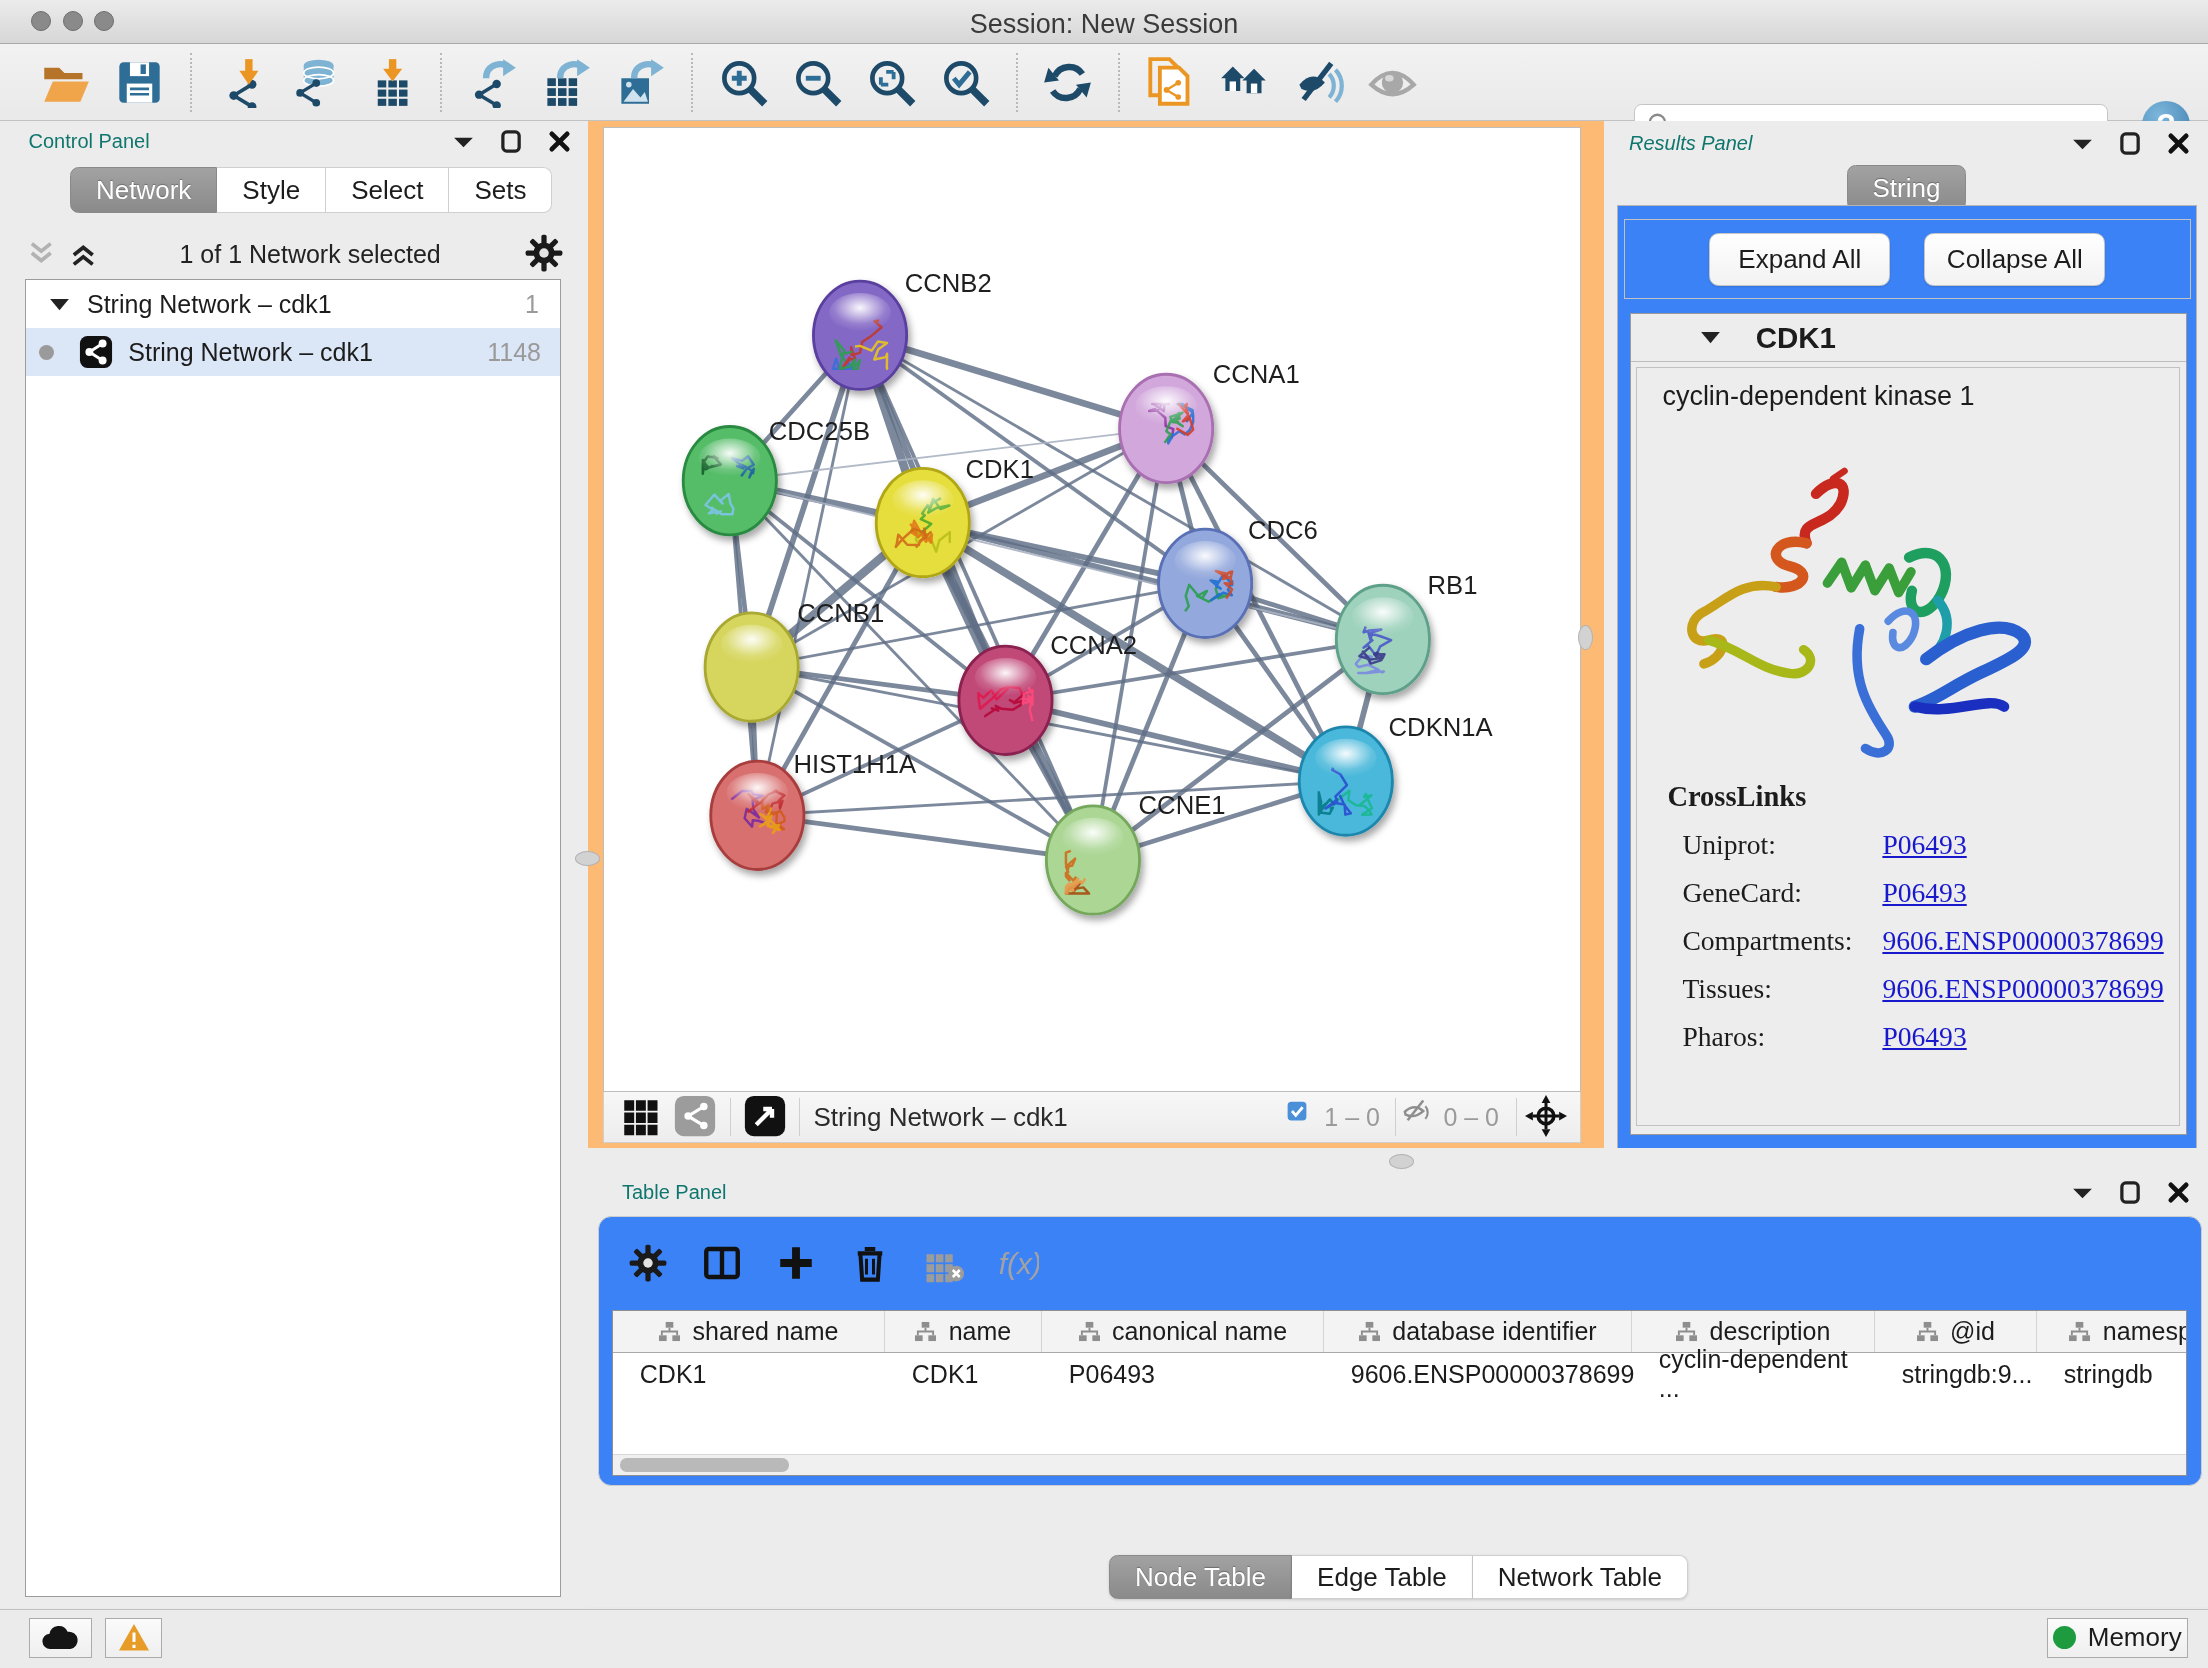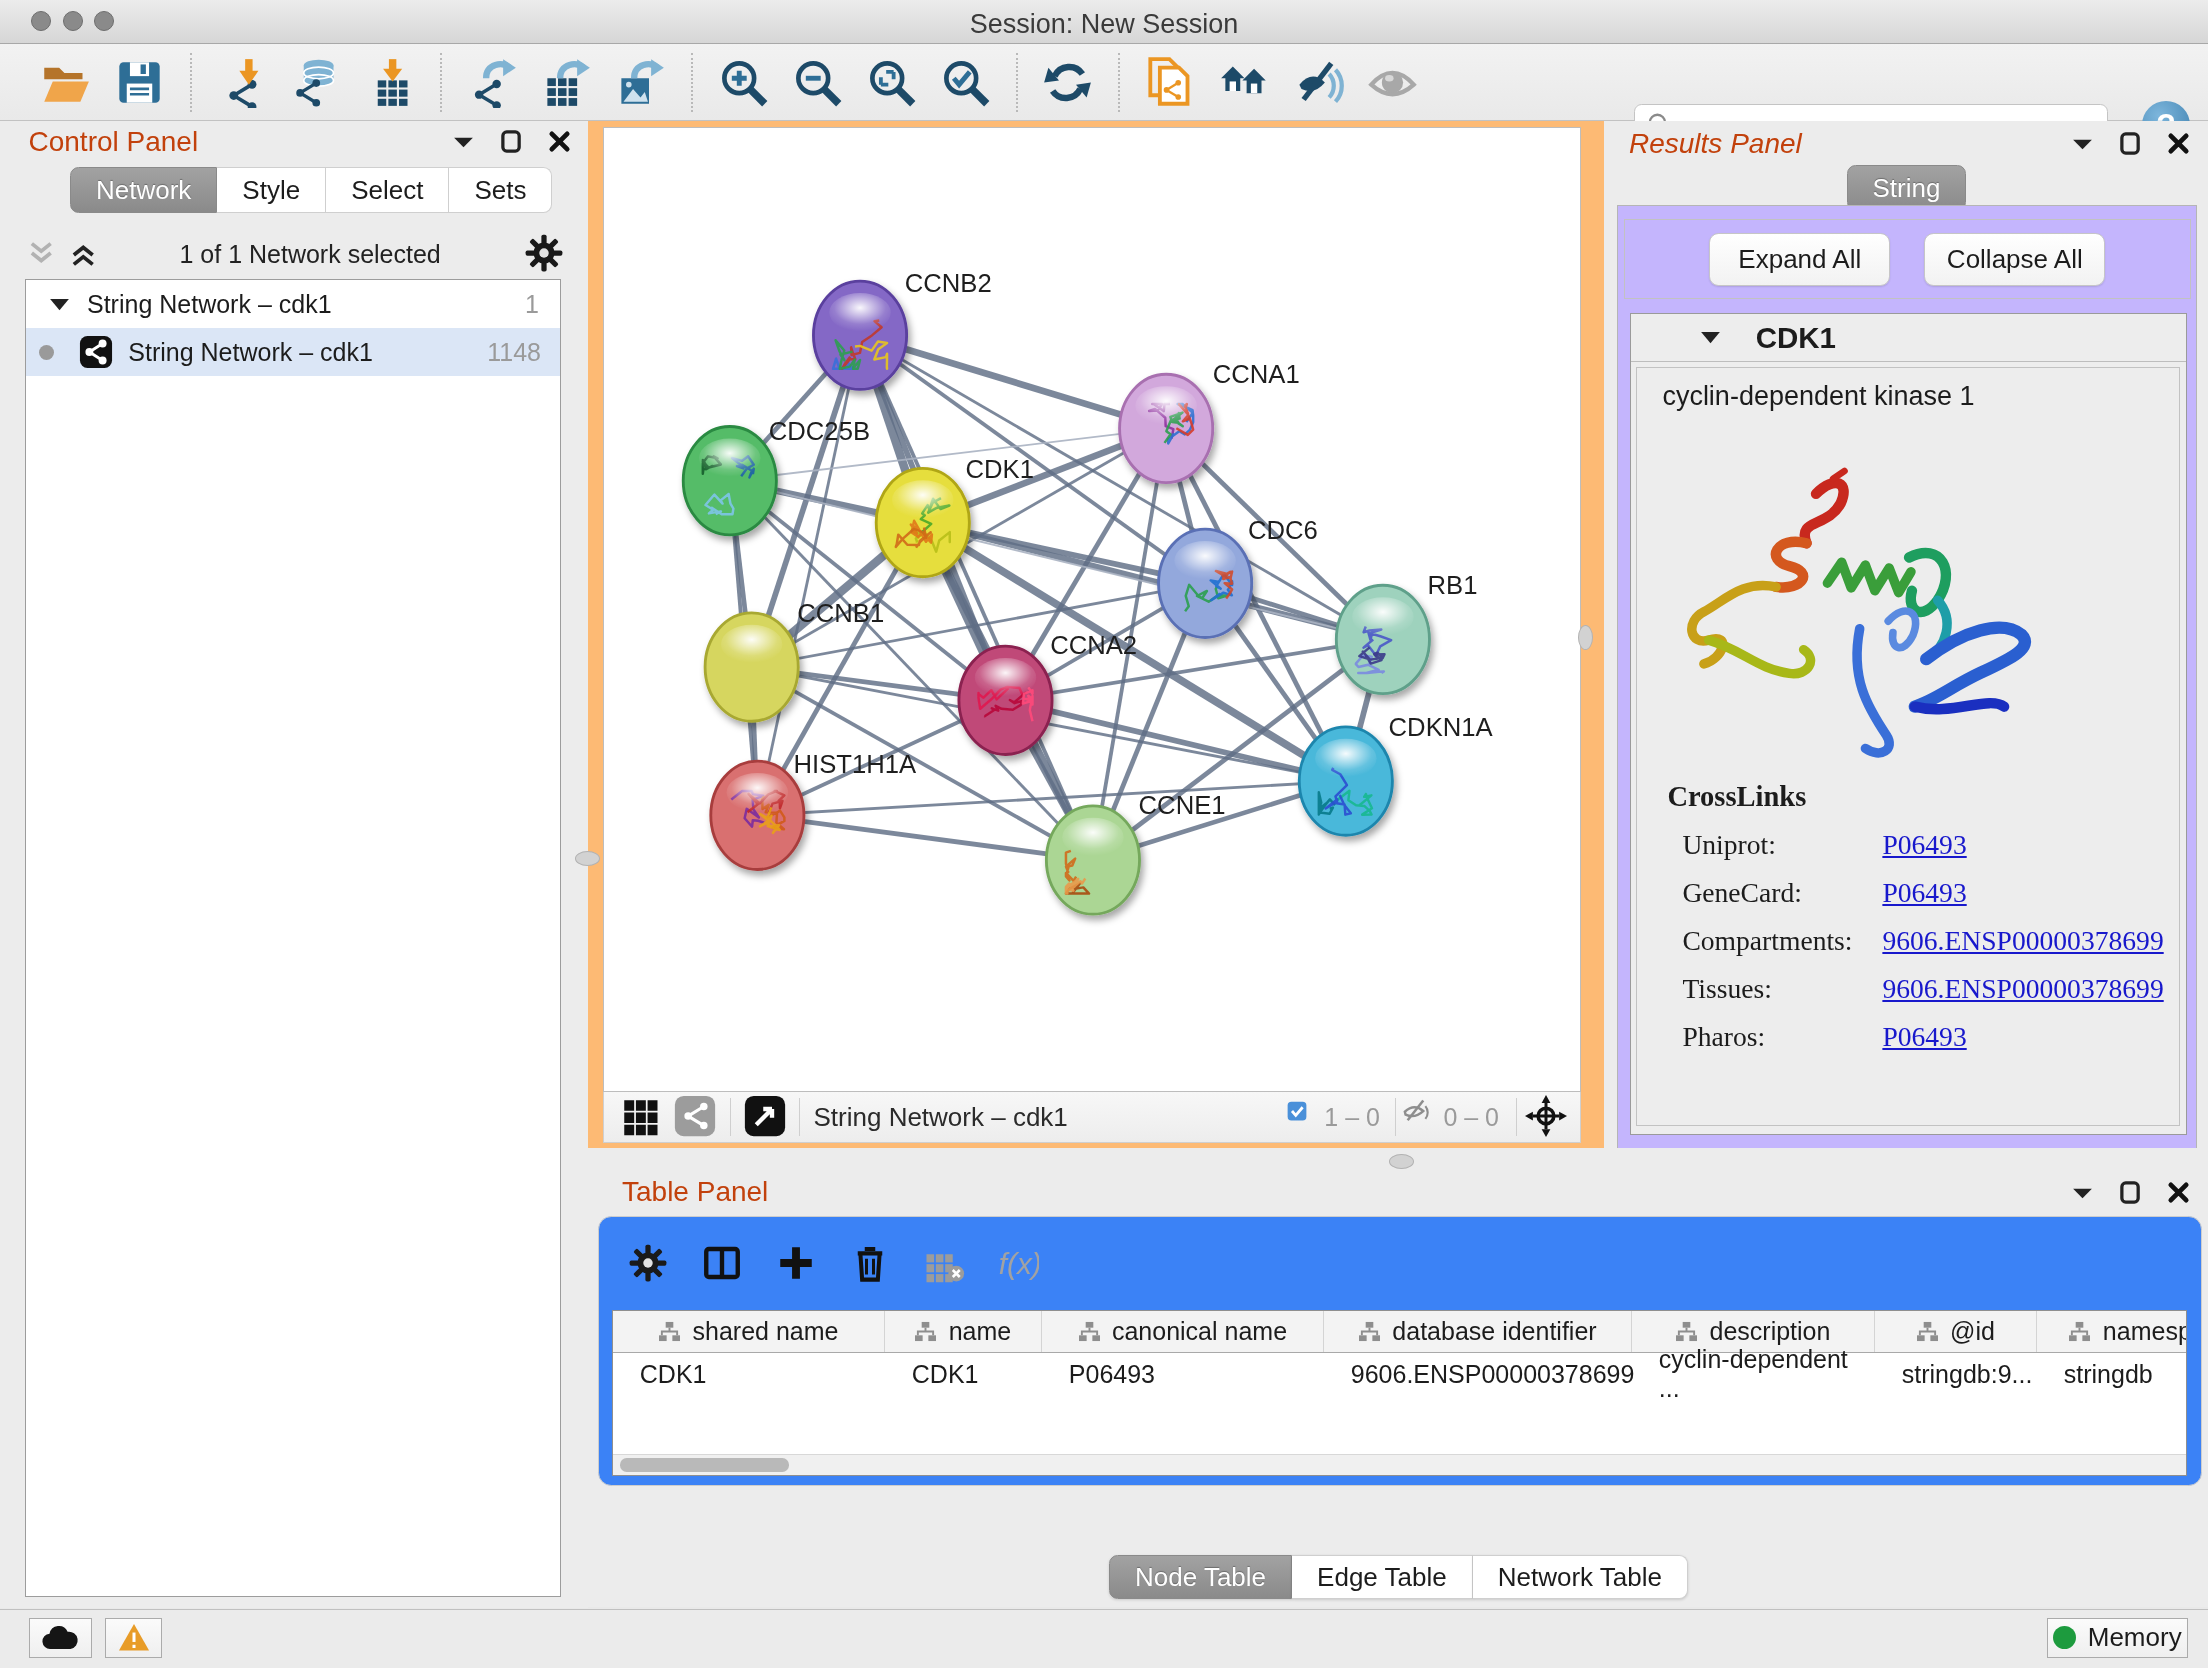--- a/index.html
+++ b/index.html
@@ -24,21 +24,21 @@
   .tb-icon svg { width:51px; height:51px; }
   .tb-sep { width:0; height:59px; border-left:2.9px dotted #b9b9b9; margin:0 13.3px; }
   #search-box { position:absolute; left:1634px; top:60px; width:474px; height:42px;
     background:#fff; border:1.9px solid #c4c4c4; border-radius:7.6px; display:flex; align-items:center; }
   #search-box svg { margin-left:11.4px; }
   #help-btn { position:absolute; left:2142px; top:57px; width:48px; height:48px; border-radius:50%;
     background:radial-gradient(circle at 35% 30%, #7db6dc, #3d7fae); color:#fff; font-size:32px;
     font-weight:bold; display:flex; align-items:center; justify-content:center; }
 
   
-  .panel-title { font-size:28px; color:#c2410c; }
+  .panel-title { font-size:20px; color:#0f766e; }
   .panel-ctrl { display:flex; gap:25px; align-items:center; }
   .panel-ctrl svg { display:block; }
 
   
   #control-panel { left:0; top:121px; width:588px; height:1487px; background:#ececec; }
   #cp-header { position:absolute; left:28.5px; right:17px; top:3.8px; height:34px;
      display:flex; justify-content:space-between; align-items:center; }
   #cp-tabs { position:absolute; left:70px; top:46px; height:62px; display:flex; }
   .seg-tab { padding:0 25px; height:46px; display:flex; align-items:center; font-size:26px;
      background:#fff; border:1px solid #cfcfcf; border-left:none; }
@@ -67,21 +67,21 @@
   .nt-count { font-size:25px; color:#9a9a9a; margin:0 9.5px 0 7.6px; }
   svg text { font-family:"Liberation Sans", sans-serif; }
 
   
   #results-panel { left:1604px; top:121px; width:605px; height:1027px; background:#ececec; }
   #rp-header { position:absolute; left:25px; right:19px; top:5.7px; height:34px;
      display:flex; justify-content:space-between; align-items:center;font-style:italic; }
   #rp-tab { position:absolute; left:0; right:0; top:44px; display:flex; justify-content:center; }
   #rp-tab .seg-tab { border-radius:8.6px; }
   #rp-body { position:absolute; left:13.3px; top:84px; width:580px; height:957px;
-     border:1px solid #b5b5b5; background:#c4b5fd; }
+     border:1px solid #b5b5b5; background:#3b82f6; }
   #rp-buttons { position:absolute; left:5.7px; top:13.3px; right:5.7px; height:80px;
      border:1px solid #c2c2c2; display:flex; align-items:center; justify-content:center; gap:34px; }
   .rp-btn { min-width:181px; height:53px; background:linear-gradient(#ffffff,#f2f2f2);
      border:1px solid #c6c6c6; border-radius:9.5px; font-size:26px; display:flex;
      align-items:center; justify-content:center; box-shadow:0 1px 1.9px rgba(0,0,0,.12); }
   #cdk1-box { position:absolute; left:11.4px; top:107px; right:9.5px; height:822px;
      border:1.9px solid #9a9a9a; background:#ededed; }
   #cdk1-head { height:48px; display:flex; align-items:center; border-bottom:1px solid #bdbdbd; }
   #cdk1-head .tri { margin:0 34px 0 68px; }
   #cdk1-head .nm { font-size:29.5px; font-weight:bold; }

